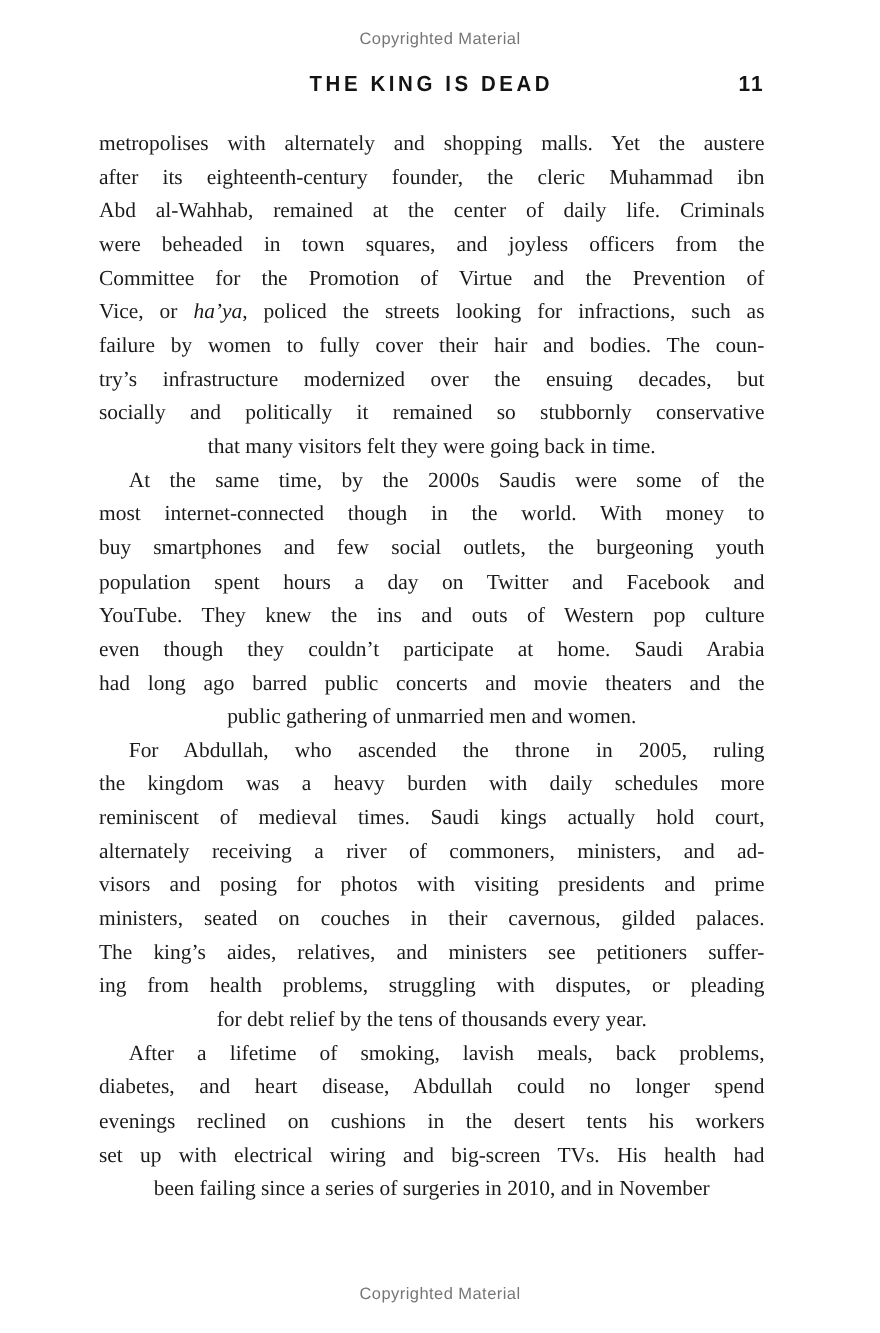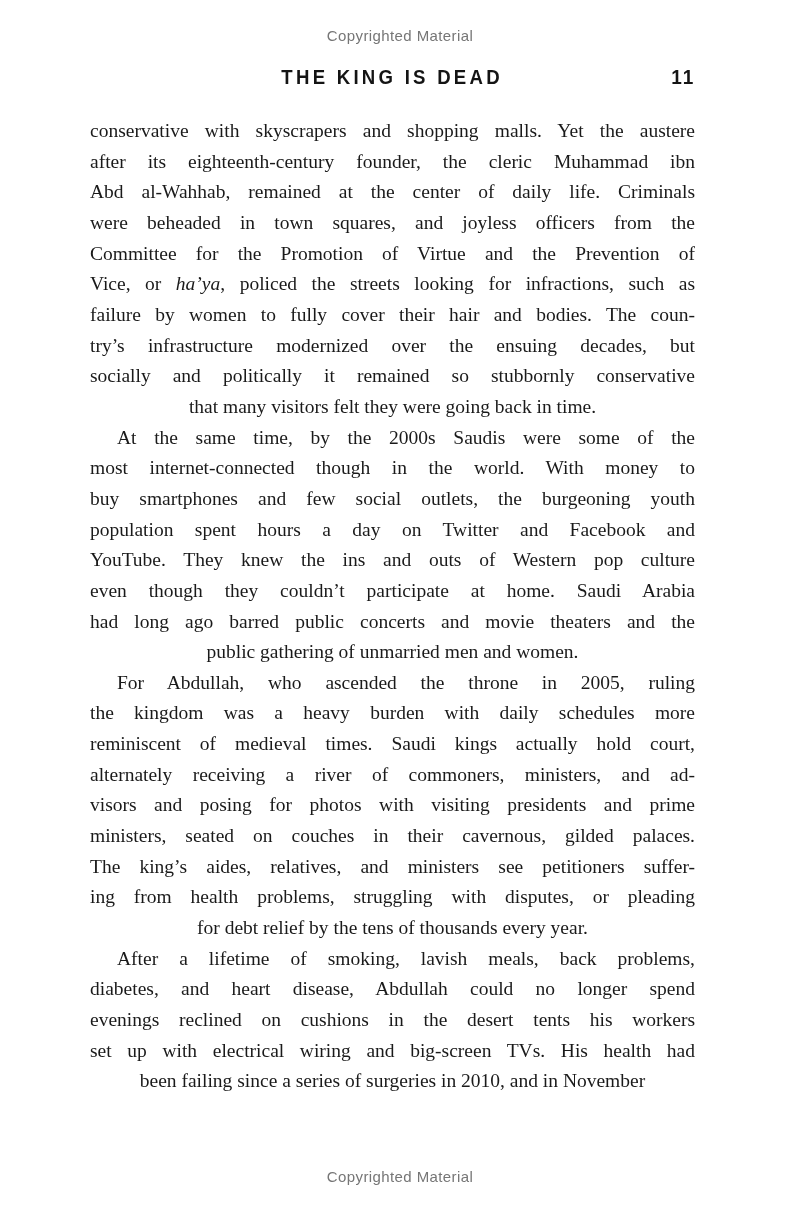--- a/index.html
+++ b/index.html
@@ -90,21 +90,21 @@
 
   <div class="running-header">
     <div class="header-title-wrap">
       <span class="header-title">THE KING IS DEAD</span>
     </div>
     <span class="page-number">11</span>
   </div>
 
   <div class="body-text">
       <div class="para">
-        <div class="line just">conservative with skyscrapers and shopping malls. Yet the austere</div>
+        <div class="line just">metropolises with alternately and shopping malls. Yet the austere</div>
         <div class="line just">after its eighteenth-century founder, the cleric Muhammad ibn</div>
         <div class="line just">Abd al-Wahhab, remained at the center of daily life. Criminals</div>
         <div class="line just">were beheaded in town squares, and joyless officers from the</div>
         <div class="line just">Committee for the Promotion of Virtue and the Prevention of</div>
         <div class="line just">Vice, or <i>ha’ya</i>, policed the streets looking for infractions, such as</div>
         <div class="line just">failure by women to fully cover their hair and bodies. The coun-</div>
         <div class="line just">try’s infrastructure modernized over the ensuing decades, but</div>
         <div class="line just">socially and politically it remained so stubbornly conservative</div>
         <div class="line">that many visitors felt they were going back in time.</div>
       </div>

